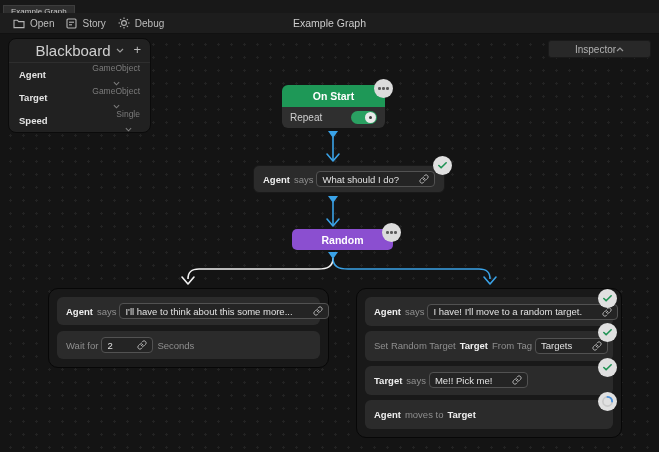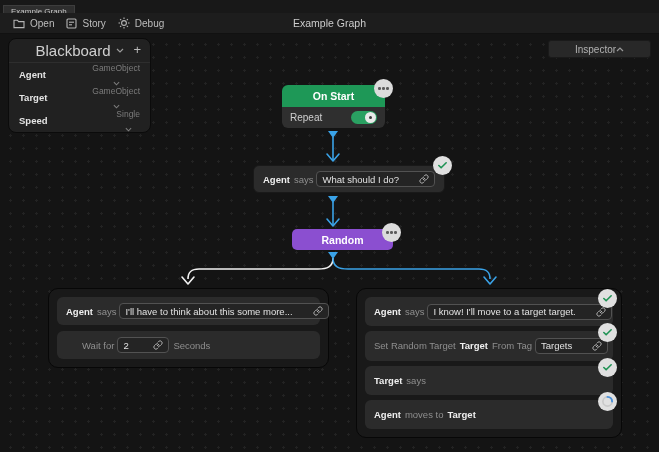--- a/index.html
+++ b/index.html
@@ -278,21 +278,21 @@
       <span class="vb">says</span>
       <span class="valbox">
         <span>I'll have to think about this some more...</span>
         <svg width="10" height="10" viewBox="0 0 24 24" fill="none" stroke="currentColor" stroke-width="2.4" stroke-linecap="round">
             <path d="M10 13a5 5 0 0 0 7.54.54l3-3a5 5 0 0 0-7.07-7.07l-1.72 1.71"></path>
             <path d="M14 11a5 5 0 0 0-7.54-.54l-3 3a5 5 0 0 0 7.07 7.07l1.71-1.71"></path>
           </svg>
       </span>
     </div>
     <div class="grow">
-      <span class="vb" style="margin-left:16px">Wait for</span>
+      <span class="vb" style="margin-left:0">Wait for</span>
       <span class="valbox" style="min-width:52px; justify-content:space-between;">
         <span>2</span>
         <svg width="10" height="10" viewBox="0 0 24 24" fill="none" stroke="currentColor" stroke-width="2.4" stroke-linecap="round">
             <path d="M10 13a5 5 0 0 0 7.54.54l3-3a5 5 0 0 0-7.07-7.07l-1.72 1.71"></path>
             <path d="M14 11a5 5 0 0 0-7.54-.54l-3 3a5 5 0 0 0 7.07 7.07l1.71-1.71"></path>
           </svg>
       </span>
       <span class="vb">Seconds</span>
     </div>
   </div>
@@ -300,21 +300,21 @@
   <div class="group group-right">
     <div class="grow">
       <div class="badge badge-row">
         <svg width="11" height="11" viewBox="0 0 24 24" fill="none" stroke="#1f9254" stroke-width="3.5" stroke-linecap="round" stroke-linejoin="round">
             <polyline points="20 6 9 17 4 12"></polyline>
           </svg>
       </div>
       <span class="nm">Agent</span>
       <span class="vb">says</span>
       <span class="valbox">
-        <span>I know! I'll move to a target target.</span>
+        <span>I have! I'll move to a random target.</span>
         <svg width="10" height="10" viewBox="0 0 24 24" fill="none" stroke="currentColor" stroke-width="2.4" stroke-linecap="round">
             <path d="M10 13a5 5 0 0 0 7.54.54l3-3a5 5 0 0 0-7.07-7.07l-1.72 1.71"></path>
             <path d="M14 11a5 5 0 0 0-7.54-.54l-3 3a5 5 0 0 0 7.07 7.07l1.71-1.71"></path>
           </svg>
       </span>
     </div>
     <div class="grow">
       <div class="badge badge-row">
         <svg width="11" height="11" viewBox="0 0 24 24" fill="none" stroke="#1f9254" stroke-width="3.5" stroke-linecap="round" stroke-linejoin="round">
             <polyline points="20 6 9 17 4 12"></polyline>
@@ -332,20 +332,27 @@
       </span>
     </div>
     <div class="grow">
       <div class="badge badge-row">
         <svg width="11" height="11" viewBox="0 0 24 24" fill="none" stroke="#1f9254" stroke-width="3.5" stroke-linecap="round" stroke-linejoin="round">
             <polyline points="20 6 9 17 4 12"></polyline>
           </svg>
       </div>
       <span class="nm">Target</span>
       <span class="vb">says</span>
+      <span class="valbox">
+        <span>Me!! Pick me!</span>
+        <svg width="10" height="10" viewBox="0 0 24 24" fill="none" stroke="currentColor" stroke-width="2.4" stroke-linecap="round">
+            <path d="M10 13a5 5 0 0 0 7.54.54l3-3a5 5 0 0 0-7.07-7.07l-1.72 1.71"></path>
+            <path d="M14 11a5 5 0 0 0-7.54-.54l-3 3a5 5 0 0 0 7.07 7.07l1.71-1.71"></path>
+          </svg>
+      </span>
     </div>
     <div class="grow">
       <div class="badge badge-row">
         <svg width="13" height="13" viewBox="0 0 24 24" fill="none">
           <circle cx="12" cy="12" r="8.5" stroke="#c9c9c9" stroke-width="3"></circle>
           <path d="M12 3.5 a8.5 8.5 0 0 1 8.5 8.5" stroke="#4a90d9" stroke-width="3.5" stroke-linecap="round"></path>
         </svg>
       </div>
       <span class="nm">Agent</span>
       <span class="vb">moves to</span>

